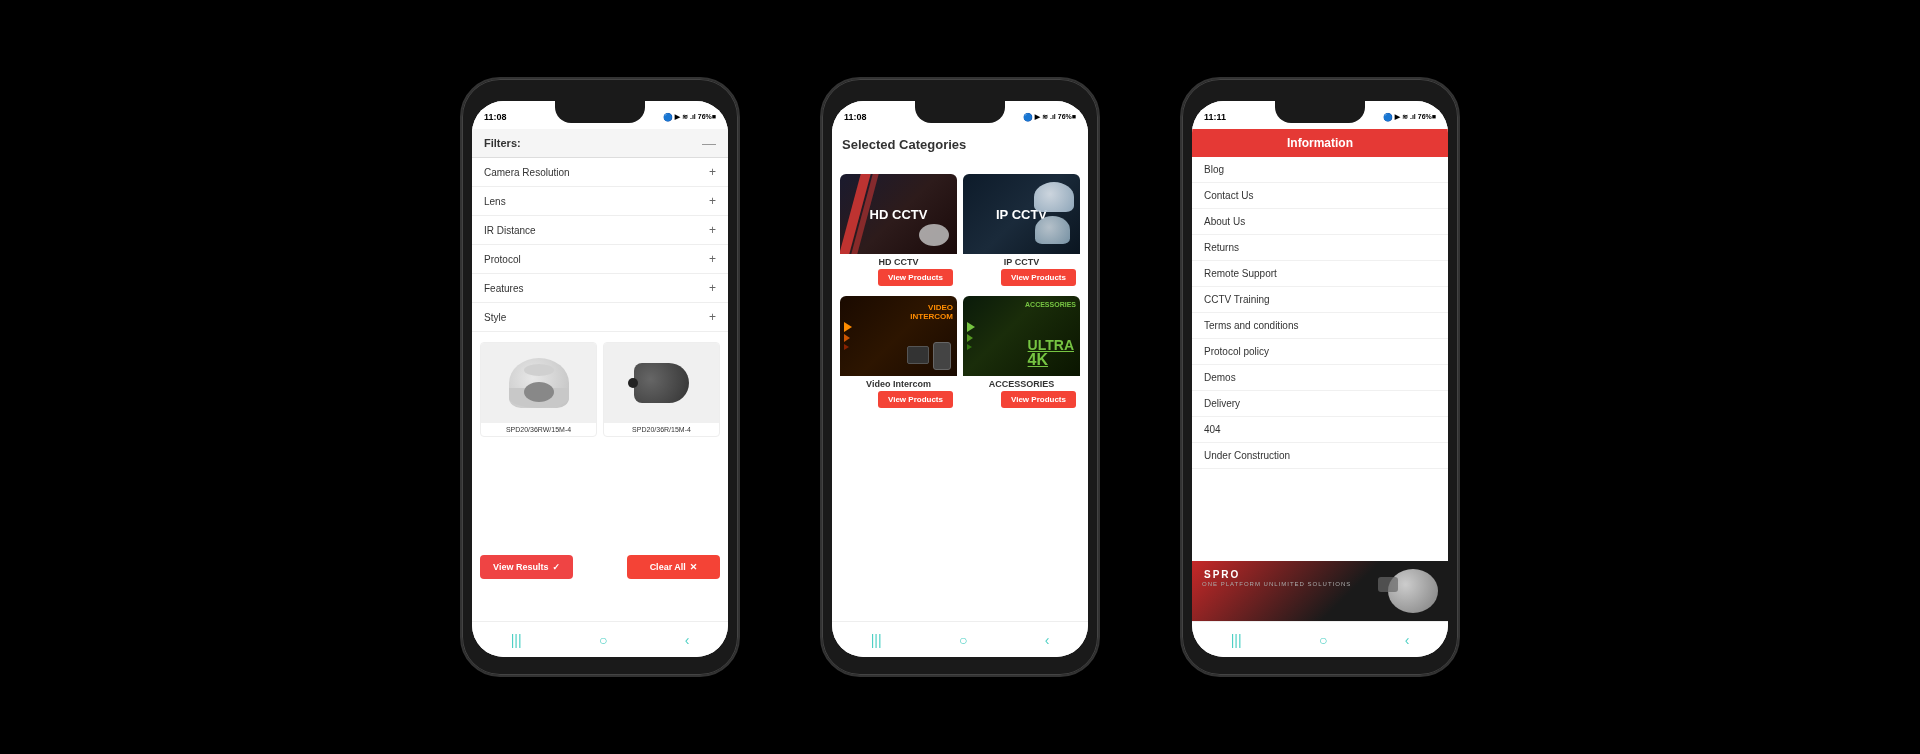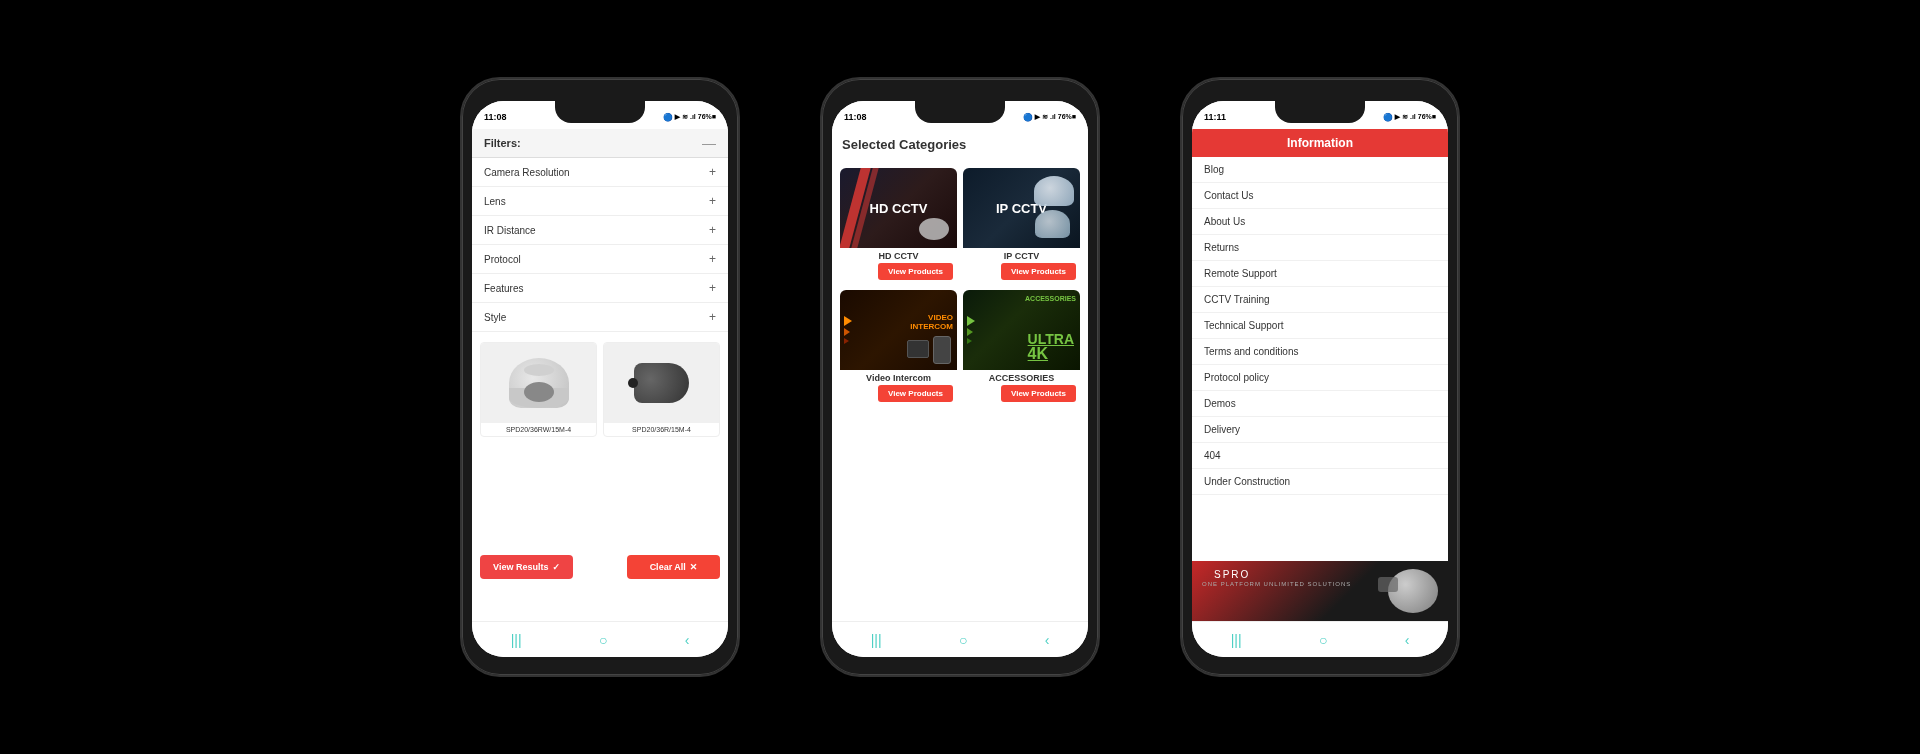--- a/index.html
+++ b/index.html
@@ -201,21 +201,21 @@
       font-weight: 700;
       display: flex;
       align-items: center;
       justify-content: center;
       gap: 4px;
       margin-left: 48px;
     }
 
     
     .cats-header {
-      padding: 8px 10px 16px;
+      padding: 8px 10px 22px;
       font-size: 13px;
       font-weight: 600;
       color: #333;
       background: #fff;
     }
     .cats-grid {
       display: grid;
       grid-template-columns: 1fr 1fr;
       gap: 6px;
       padding: 0 8px 8px;
@@ -294,24 +294,24 @@
       background: linear-gradient(135deg, #c62828 0%, #1a1a1a 60%);
       display: flex;
       align-items: center;
       justify-content: center;
       flex-shrink: 0;
       position: relative;
     }
     .spro-logo-text {
       color: #fff;
       font-size: 10px;
-      font-weight: 400;
+      font-weight: 700;
       letter-spacing: 2px;
       position: absolute;
-      left: 22px;
+      left: 12px;
       top: 8px;
     }
     .spro-sub {
       color: #aaa;
       font-size: 6px;
       position: absolute;
       left: 10px;
       top: 20px;
       letter-spacing: 1px;
     }
@@ -458,21 +458,21 @@
           <button class="btn-view-products">View Products</button>
         </div>
 
         <div class="cat-card">
           <div class="cat-img cat-img-vi">
             <div style="position:absolute;left:4px;top:50%;transform:translateY(-50%);display:flex;flex-direction:column;gap:2px;">
               <div style="width:0;height:0;border-top:5px solid transparent;border-bottom:5px solid transparent;border-left:8px solid #ff8c00;"></div>
               <div style="width:0;height:0;border-top:4px solid transparent;border-bottom:4px solid transparent;border-left:6px solid #cc5500;"></div>
               <div style="width:0;height:0;border-top:3px solid transparent;border-bottom:3px solid transparent;border-left:5px solid #882200;"></div>
             </div>
-            <span class="shape-vi-text" style="position:absolute;top:24px;right:4px;font-size:8px;font-weight:900;color:#ff8c00;text-align:right;line-height:1.1;">VIDEO<br>INTERCOM</span>
+            <span class="shape-vi-text" style="position:absolute;top:8px;right:4px;font-size:8px;font-weight:900;color:#ff8c00;text-align:right;line-height:1.1;">VIDEO<br>INTERCOM</span>
 
             <div style="position:absolute;bottom:6px;right:6px;width:18px;height:28px;background:#444;border-radius:3px;border:1px solid #666;"></div>
             <div style="position:absolute;bottom:12px;right:28px;width:22px;height:18px;background:#333;border-radius:2px;border:1px solid #555;"></div>
           </div>
           <span class="cat-name">Video Intercom</span>
           <button class="btn-view-products">View Products</button>
         </div>
 
         <div class="cat-card">
           <div class="cat-img cat-img-acc">
@@ -512,21 +512,20 @@
 
     <div class="screen-content" style="display:flex;flex-direction:column;">
       <div class="info-header">Information</div>
       <div class="info-list">
         <div class="info-item">Blog</div>
         <div class="info-item">Contact Us</div>
         <div class="info-item">About Us</div>
         <div class="info-item">Returns</div>
         <div class="info-item">Remote Support</div>
         <div class="info-item">CCTV Training</div>
-        <div class="info-item">Technical Support</div>
         <div class="info-item">Terms and conditions</div>
         <div class="info-item">Protocol policy</div>
         <div class="info-item">Demos</div>
         <div class="info-item">Delivery</div>
         <div class="info-item">404</div>
         <div class="info-item">Under Construction</div>
       </div>
 
       <div class="info-banner">
         <span class="spro-logo-text">SPRO</span>

